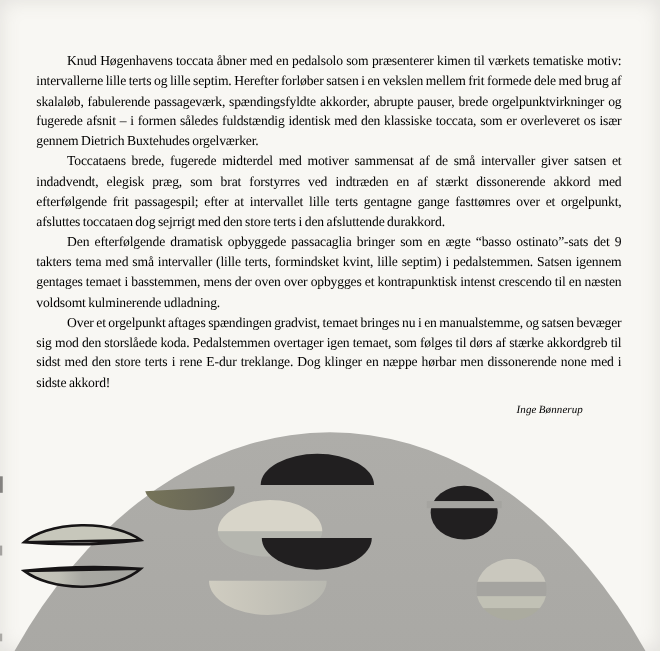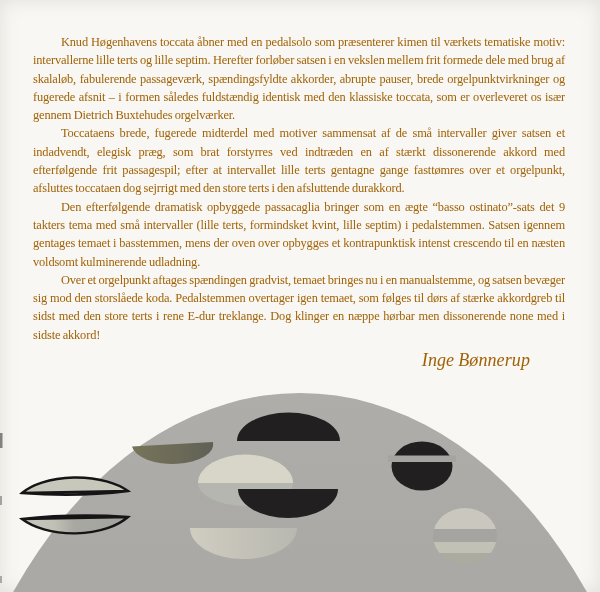--- a/index.html
+++ b/index.html
@@ -6,35 +6,35 @@
   .page{
     position:relative;
     width:600px;height:592px;
     background:#f8f7f3;
     overflow:hidden;
     box-shadow:inset 0 0 18px rgba(120,118,112,0.18);
     font-family:"Liberation Serif","DejaVu Serif",serif;
   }
   .text-block{
     position:absolute;
-    top:33px;left:33px;width:532px;
-    color:#a16207;
+    top:46px;left:33px;width:532px;
+    color:#000000;
     font-size:12.4px;
     line-height:18.3px;
     text-align:justify;
     letter-spacing:-0.15px;
     word-spacing:-0.6px;
   }
   .text-block p{margin:0;text-indent:28px;}
   .signature{
     margin-top:7px;
     margin-right:35px;
     text-align:right;
     font-style:italic;
-    font-size:18px;
+    font-size:10px;
     letter-spacing:0.1px;
   }
   .illustration{
     position:absolute;
     left:0;top:380px;
     width:600px;height:212px;
   }
 </style>
 </head>
 <body>

